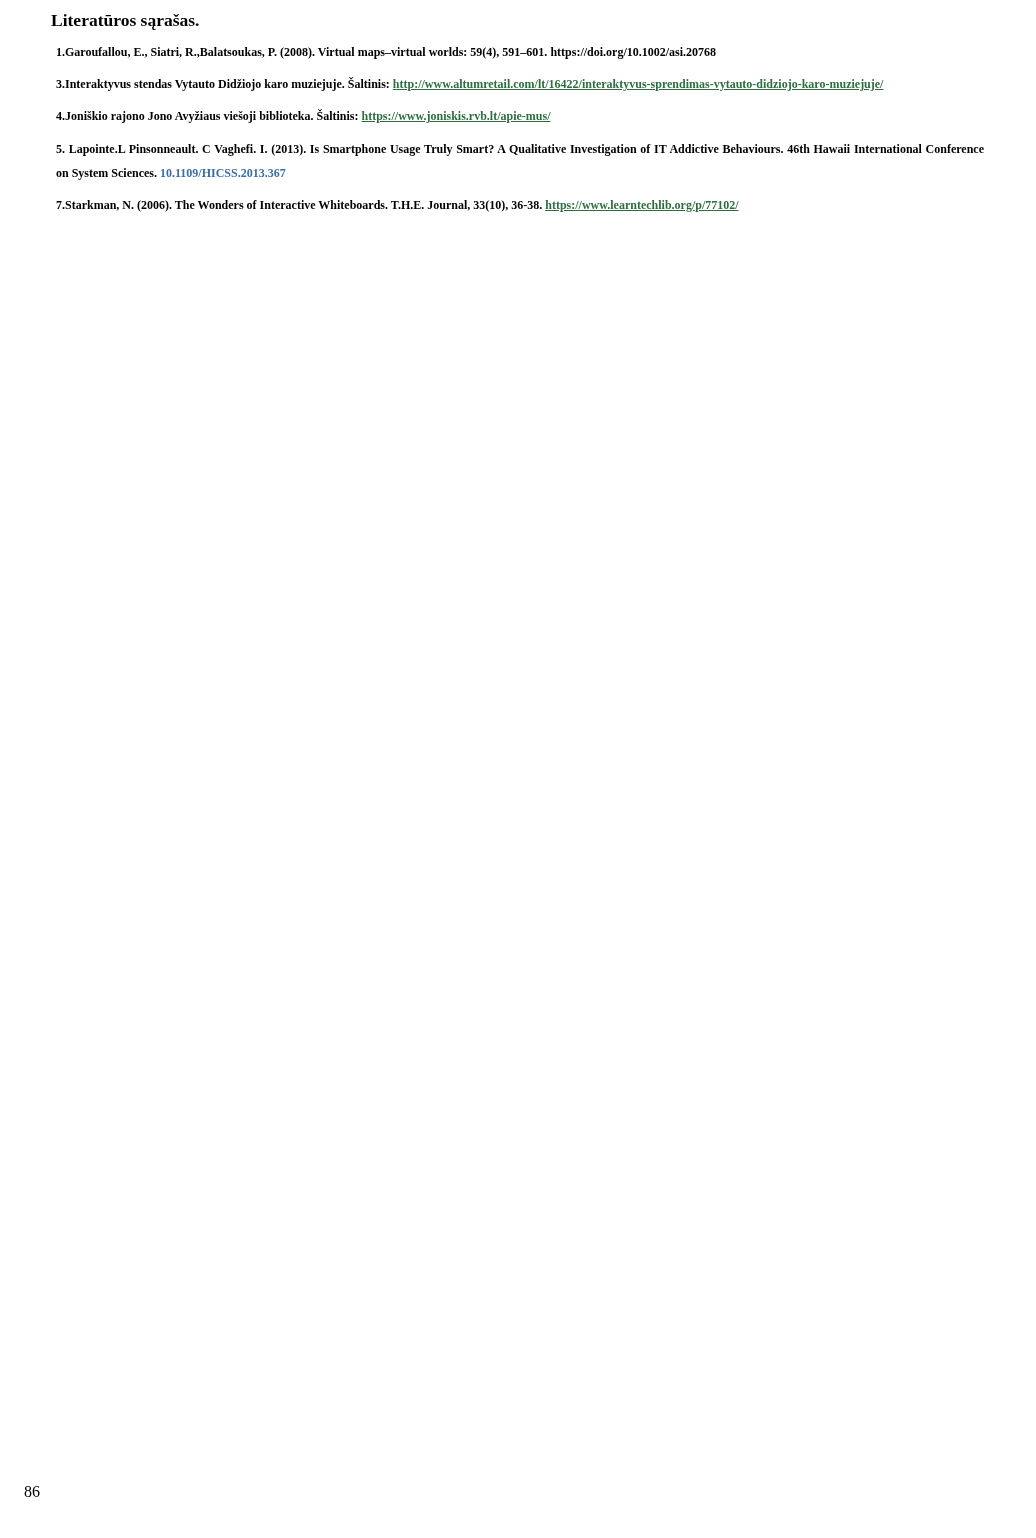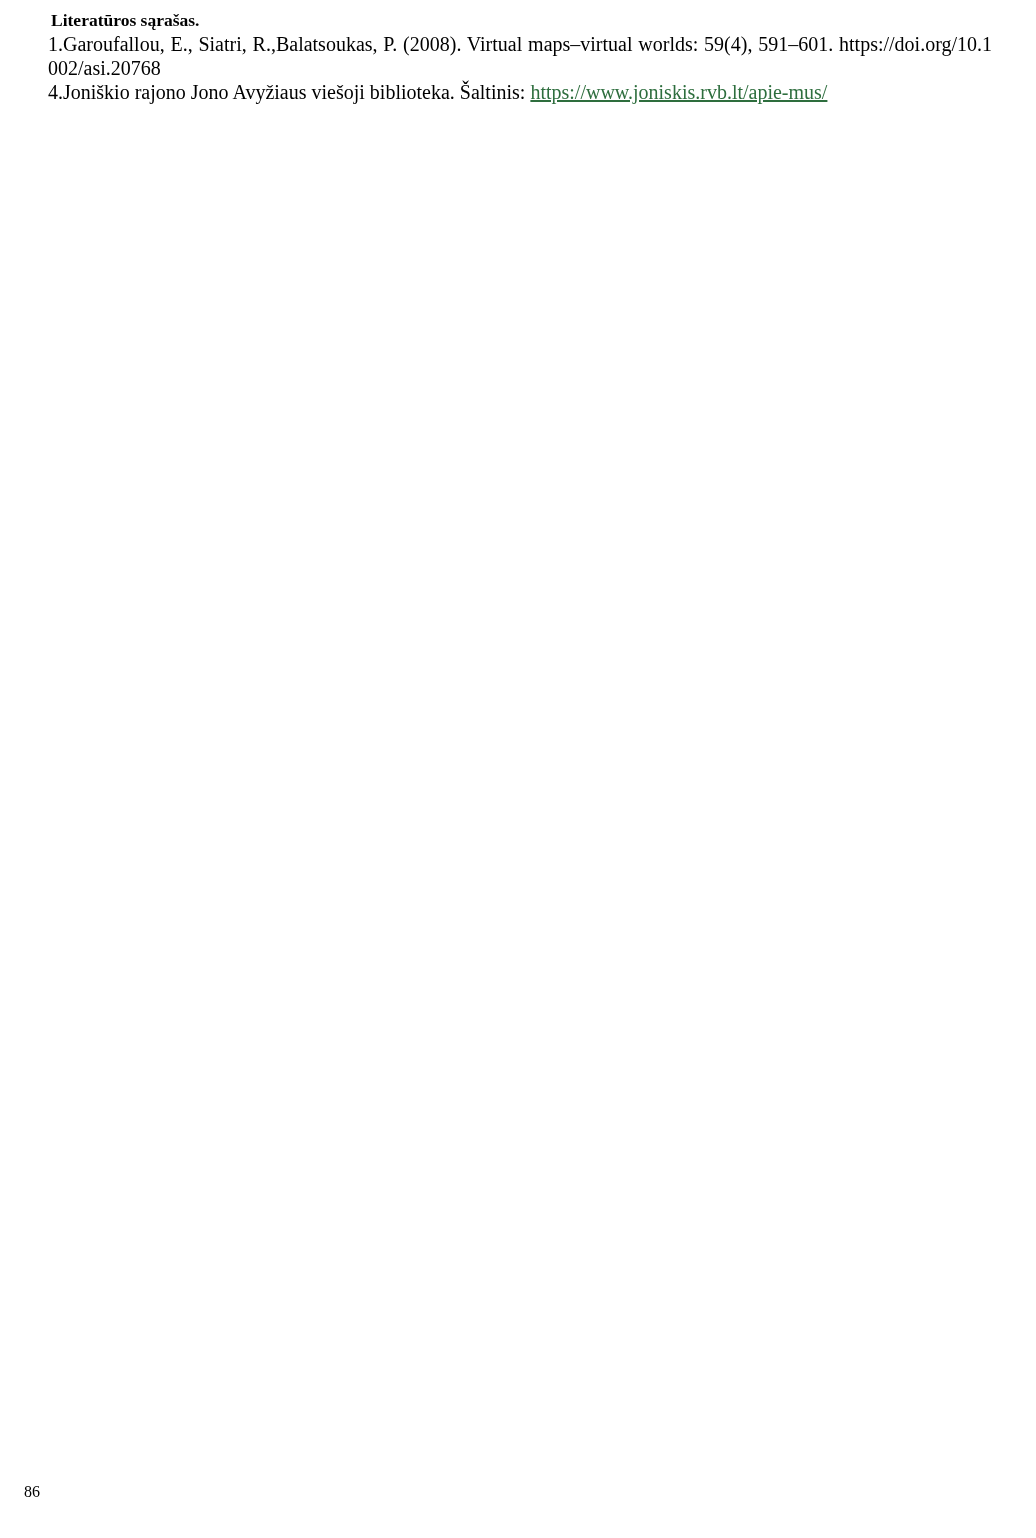--- a/index.html
+++ b/index.html
@@ -29,25 +29,26 @@
     width: 944px;
   }
   .heading {
     font-weight: bold;
     font-size: 17.5px;
     line-height: 24px;
     margin: 0 0 0 0;
     padding-left: 3px;
   }
   .ref {
-    font-size: 20px;
+    font-size: 12px;
     line-height: 24.2px;
-    margin: 0;
+    margin: 8px;
     text-align: justify;
     text-justify: inter-word;
+    font-weight: bold;
   }
   .ref.nojust {
     text-align: left;
   }
   a.link {
     color: #2e6e3e;
     text-decoration: underline;
     word-break: break-all;
   }
   a.plain {
@@ -69,17 +70,20 @@
   }
 </style>
 </head>
 <body>
 
 <div class="page">
   <div class="content">
     <div class="heading">Literatūros sąrašas.</div>
     <div id="reference-list">
         <p class="ref"><span>1.Garoufallou, E., Siatri, R.,Balatsoukas, P. (2008). Virtual maps–virtual worlds: 59(4), 591–601. </span><a class="plain" href="#">https://doi.org/10.1002/asi.20768</a></p>
+        <p class="ref"><span>3.Interaktyvus stendas Vytauto Didžiojo karo muziejuje. Šaltinis: </span><a class="link" href="#">http://www.altumretail.com/lt/16422/interaktyvus-sprendimas-vytauto-didziojo-karo-muziejuje/</a></p>
         <p class="ref nojust"><span>4.Joniškio rajono Jono Avyžiaus viešoji biblioteka. Šaltinis: </span><a class="link" href="#">https://www.joniskis.rvb.lt/apie-mus/</a></p>
+        <p class="ref"><span>5. Lapointe.L  Pinsonneault. C Vaghefi. I. (2013). Is Smartphone Usage Truly Smart? A Qualitative Investigation of IT Addictive Behaviours. 46th Hawaii International Conference on System Sciences. </span><a class="blue" href="#">10.1109/HICSS.2013.367</a></p>
+        <p class="ref"><span>7.Starkman, N. (2006). The Wonders of Interactive Whiteboards. T.H.E. Journal, 33(10), 36-38. </span><a class="link" href="#">https://www.learntechlib.org/p/77102/</a></p>
       </div>
   </div>
   <div class="pagenum">86</div>
 </div>
 
 </body></html>

